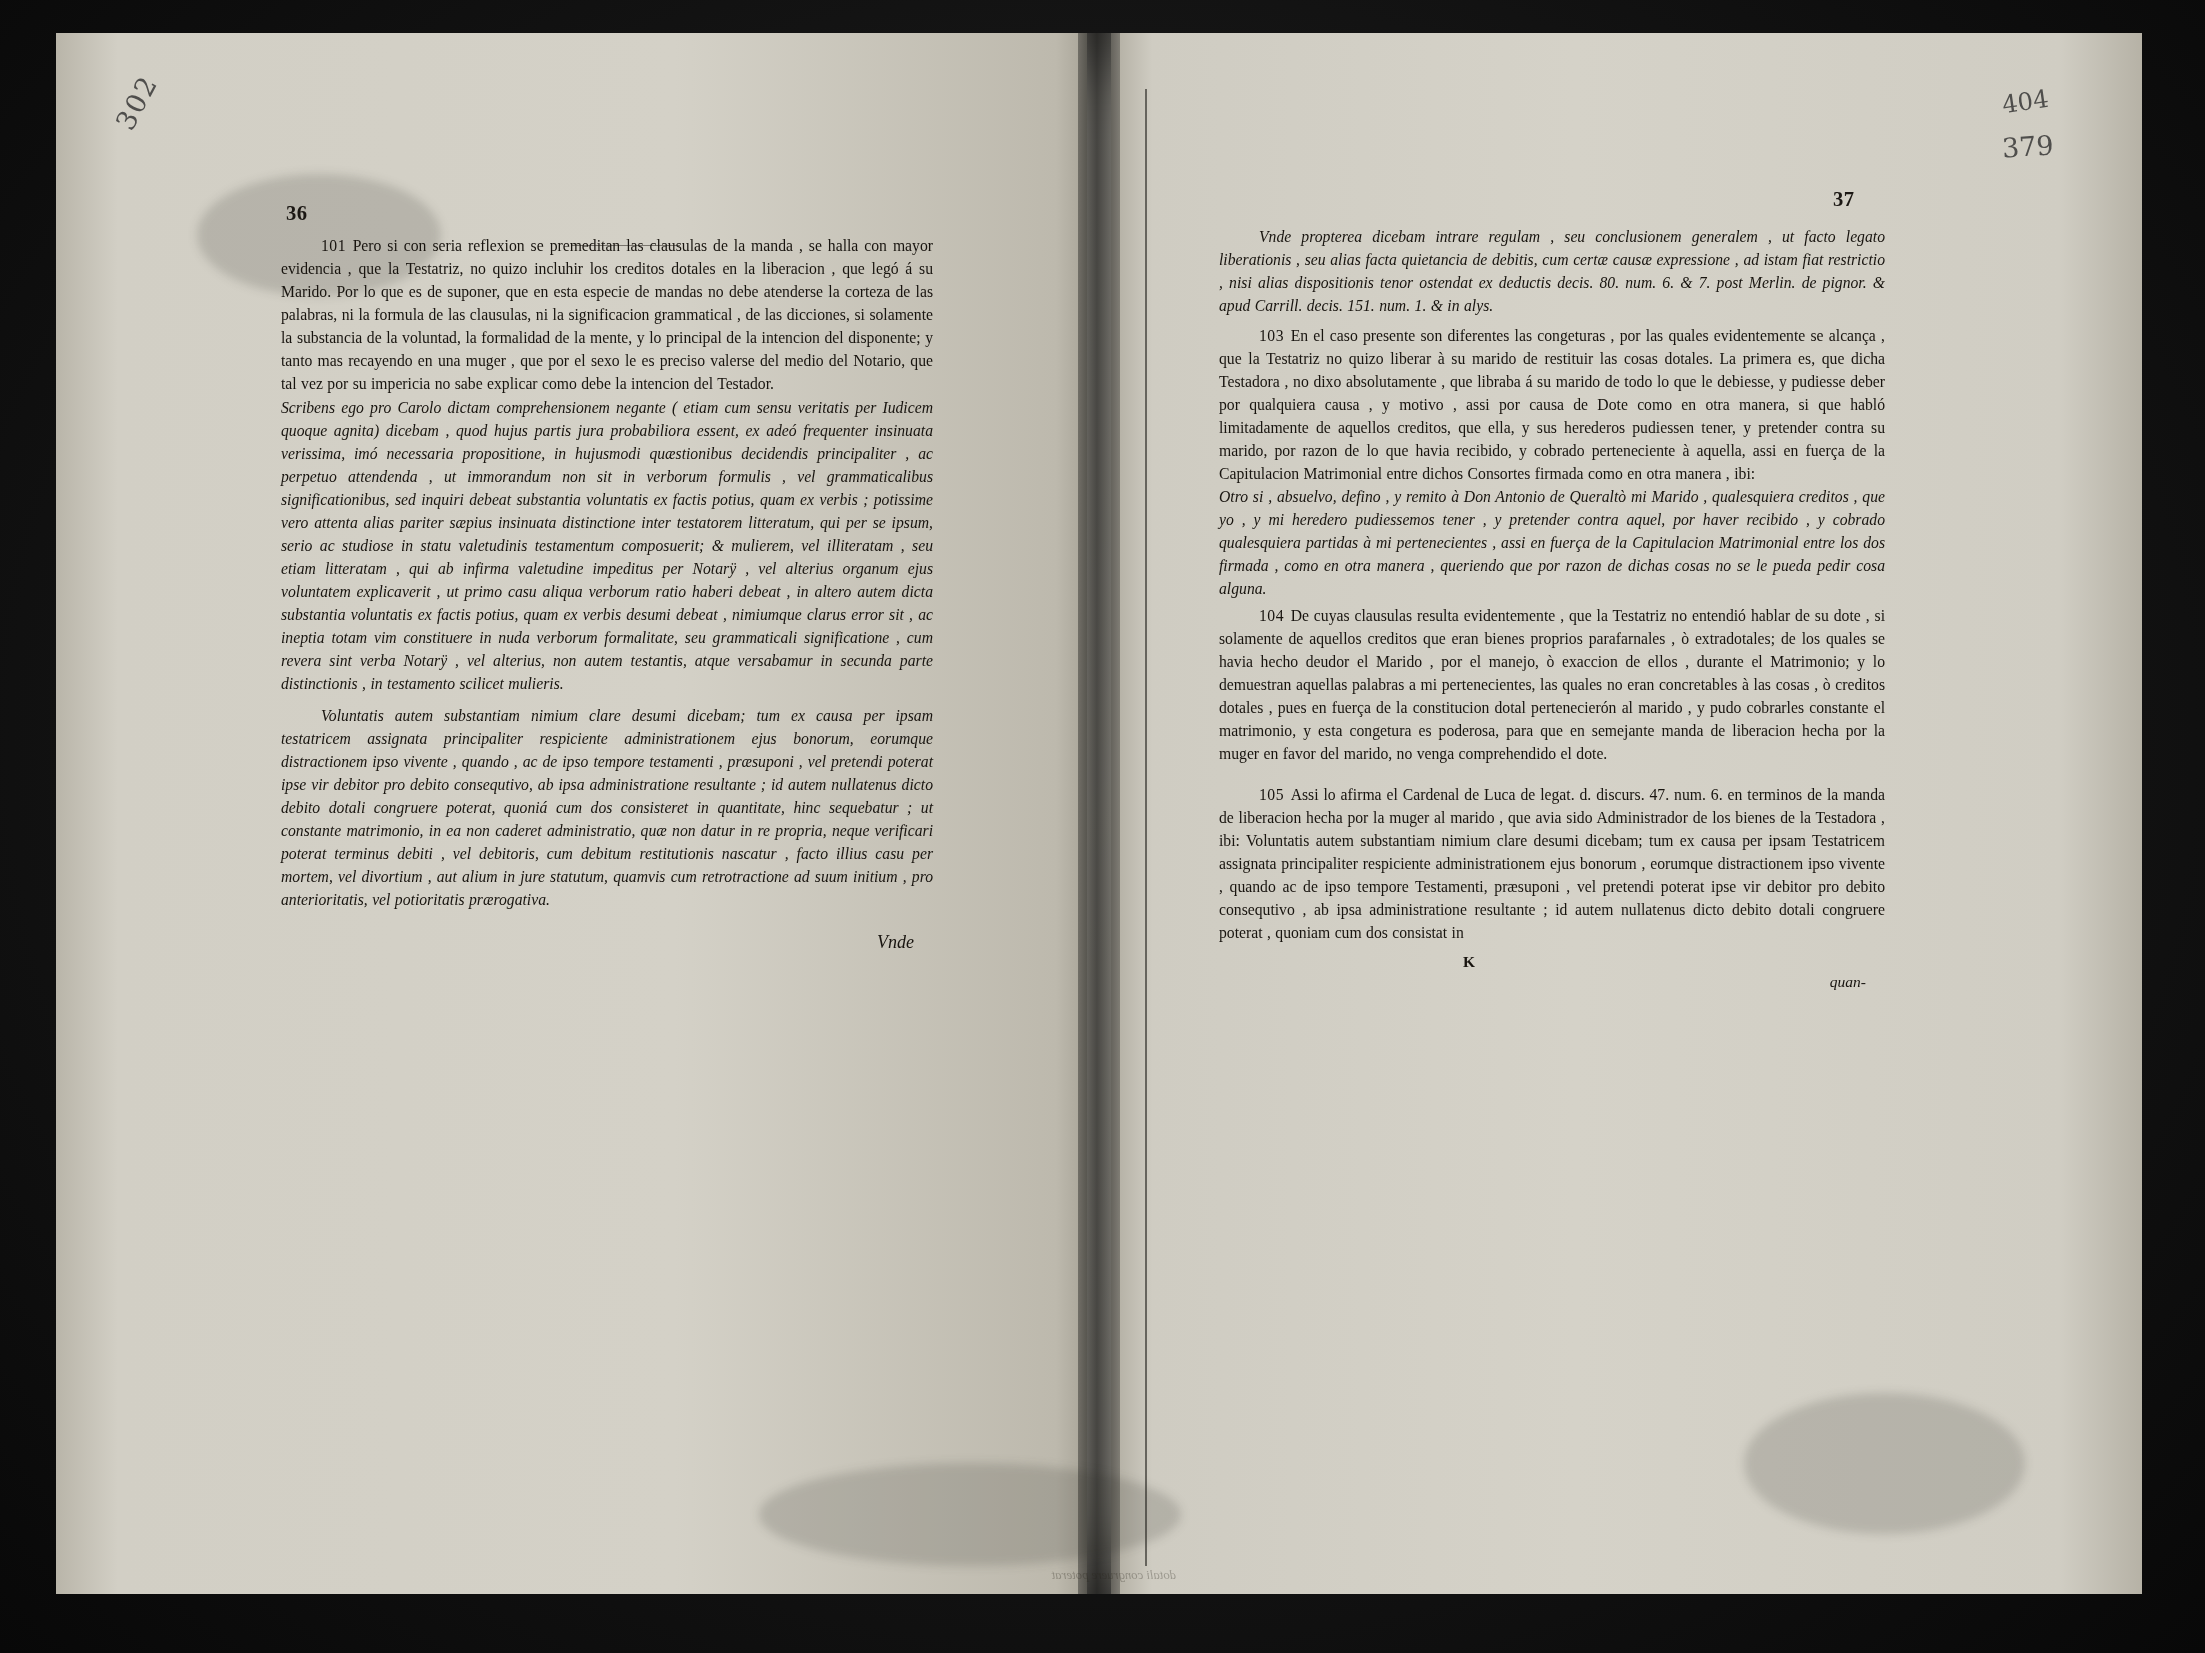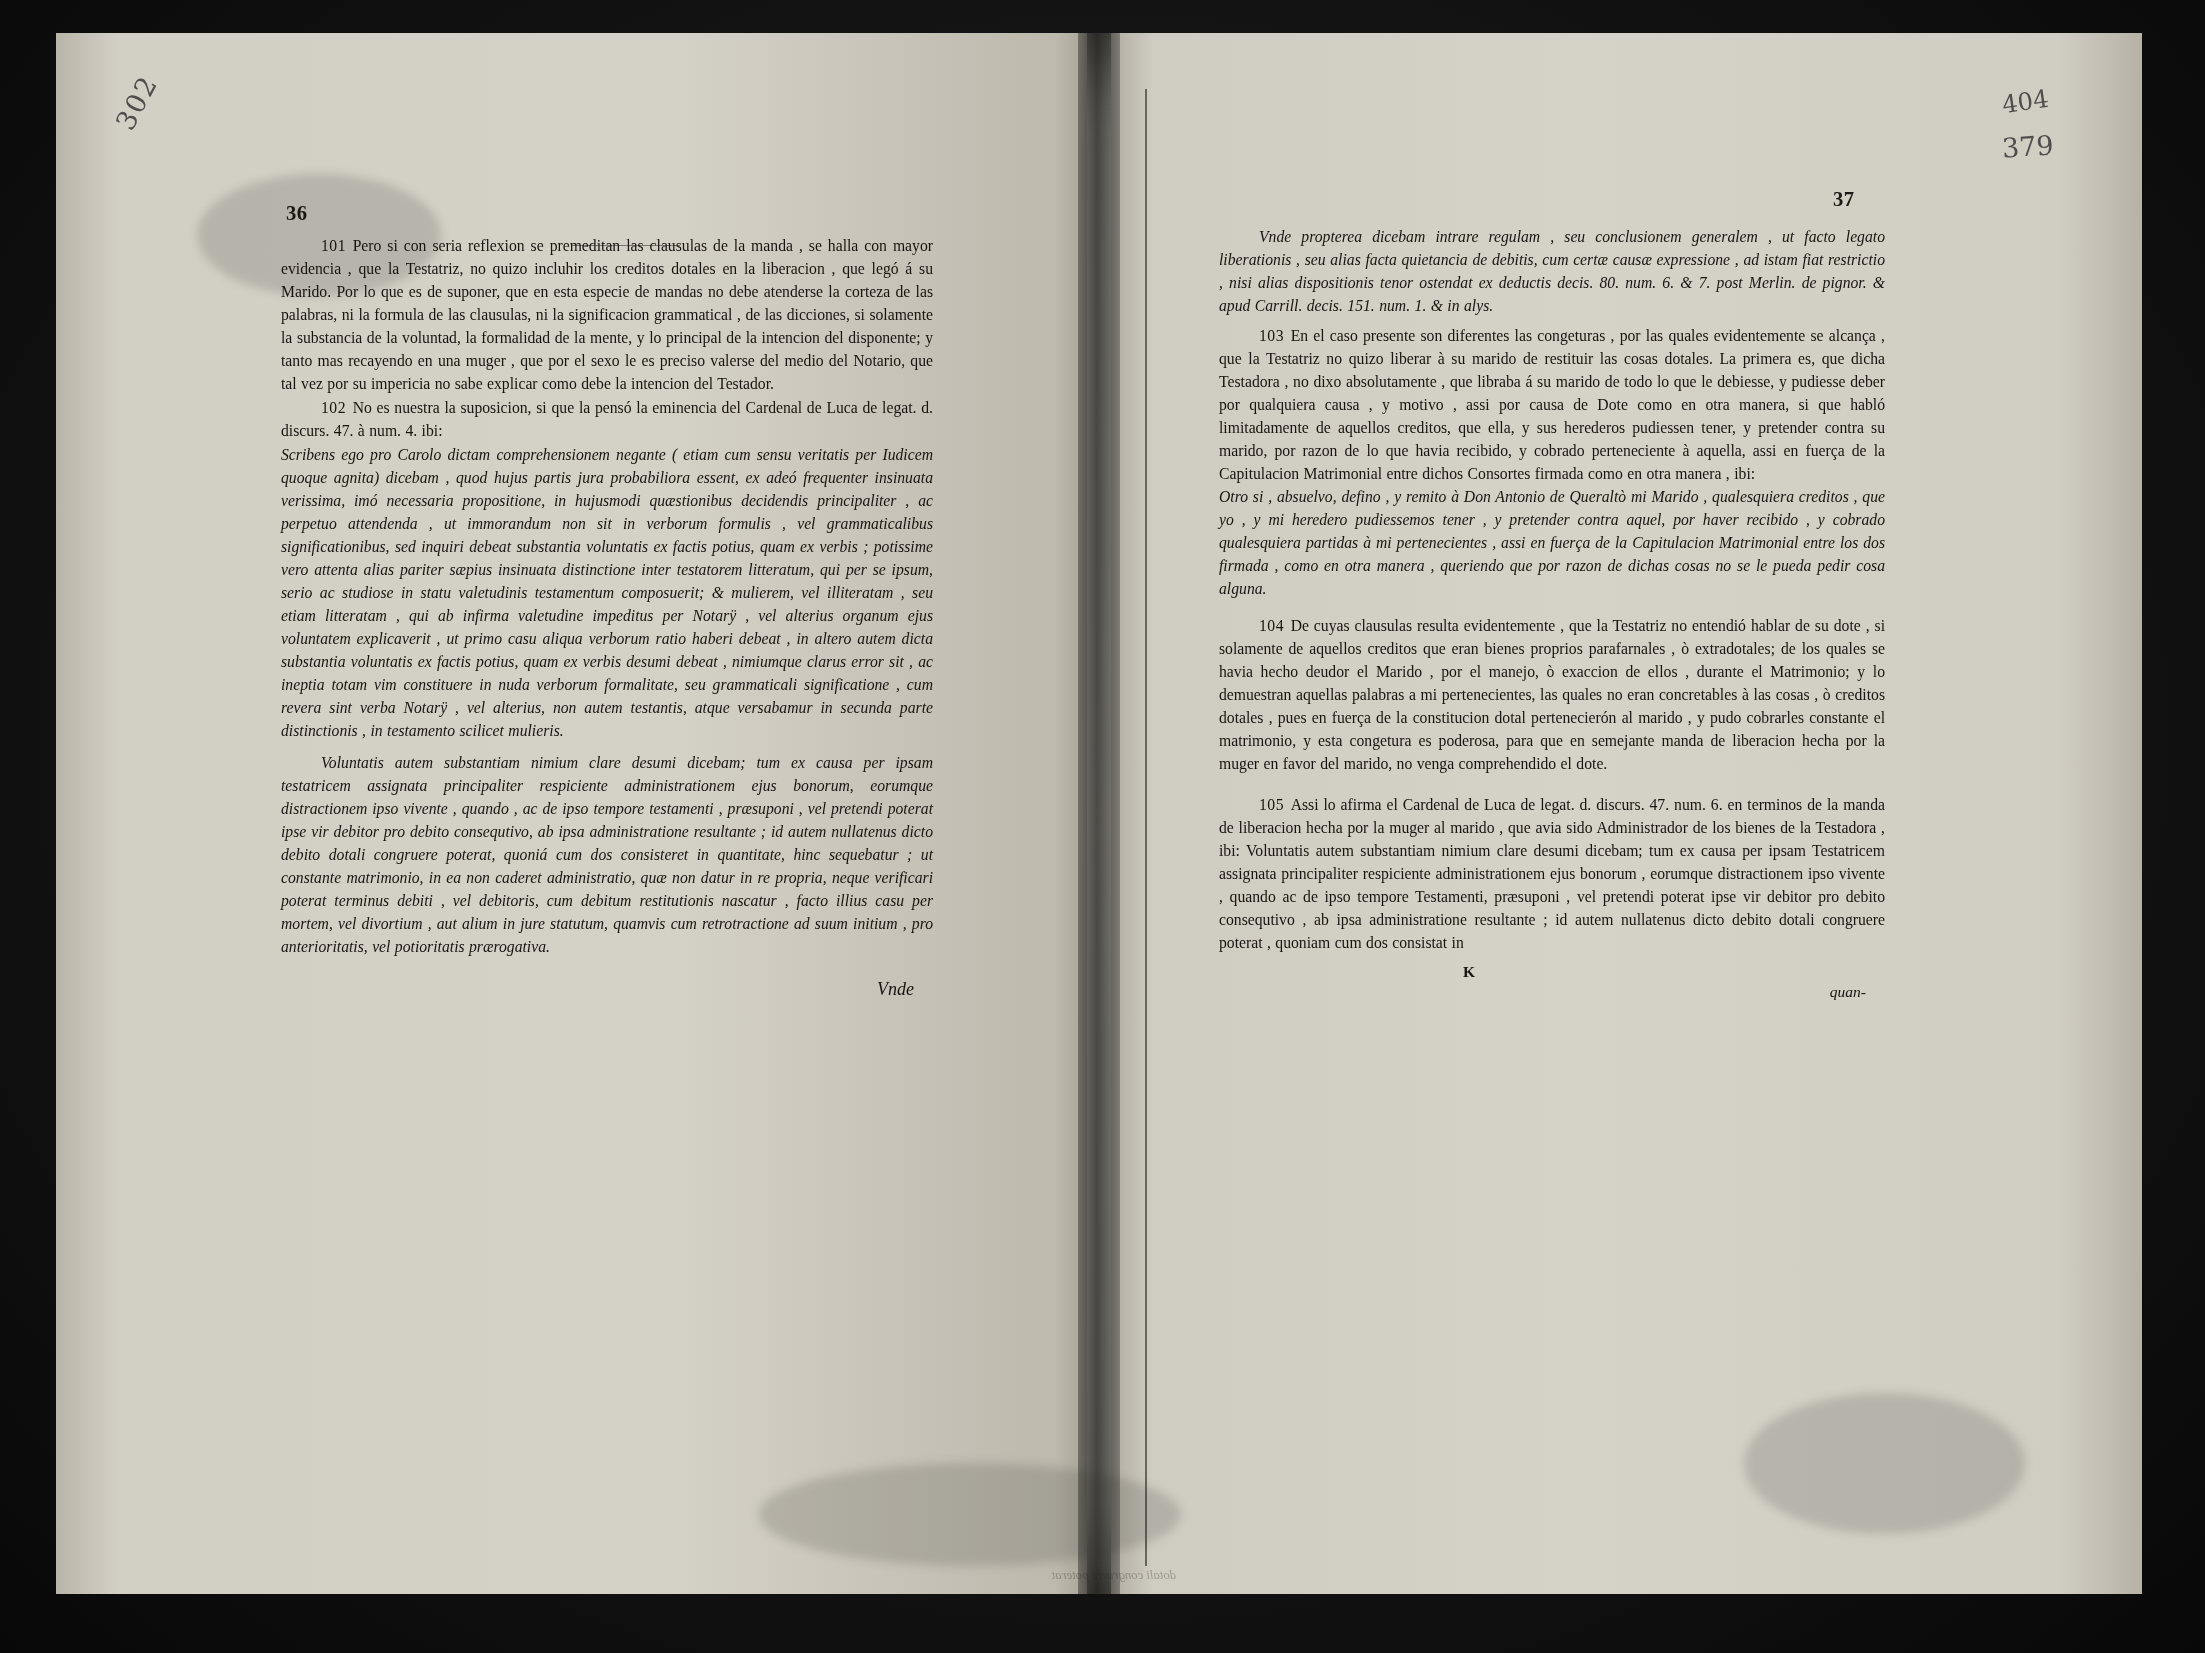--- a/index.html
+++ b/index.html
@@ -225,44 +225,41 @@
 
 <div class="folio folio-left">36</div>
 <div class="folio folio-right">37</div>
 
 <div class="col col-left">
 
   <p class="para indent">
     <span class="num">101</span><span>Pero si con seria reflexion se premeditan las clausulas de la manda , se halla con mayor evidencia , que la Testatriz, no quizo incluhir los creditos dotales en la liberacion , que legó á su Marido. Por lo que es de suponer, que en esta especie de mandas no debe atenderse la corteza de las palabras, ni la formula de las clausulas, ni la significacion grammatical , de las dicciones, si solamente la substancia de la voluntad, la formalidad de la mente, y lo principal de la intencion del disponente; y tanto mas recayendo en una muger , que por el sexo le es preciso valerse del medio del Notario, que tal vez por su impericia no sabe explicar como debe la intencion del Testador.</span>
   </p>
 
-  <p class="para indent">
-    <span class="num">102</span><span>No es nuestra la suposicion, si que la pensó la eminencia del Cardenal de Luca de legat. d. discurs. 47. à num. 4. ibi:</span>
-  </p>
 
   <p class="para latin">Scribens ego pro Carolo dictam comprehensionem negante ( etiam cum sensu veritatis per Iudicem quoque agnita) dicebam , quod hujus partis jura probabiliora essent, ex adeó frequenter insinuata verissima, imó necessaria propositione, in hujusmodi quæstionibus decidendis principaliter , ac perpetuo attendenda , ut immorandum non sit in verborum formulis , vel grammaticalibus significationibus, sed inquiri debeat substantia voluntatis ex factis potius, quam ex verbis ; potissime vero attenta alias pariter sæpius insinuata distinctione inter testatorem litteratum, qui per se ipsum, serio ac studiose in statu valetudinis testamentum composuerit; &amp; mulierem, vel illiteratam , seu etiam litteratam , qui ab infirma valetudine impeditus per Notarÿ , vel alterius organum ejus voluntatem explicaverit , ut primo casu aliqua verborum ratio haberi debeat , in altero autem dicta substantia voluntatis ex factis potius, quam ex verbis desumi debeat , nimiumque clarus error sit , ac ineptia totam vim constituere in nuda verborum formalitate, seu grammaticali significatione , cum revera sint verba Notarÿ , vel alterius, non autem testantis, atque versabamur in secunda parte distinctionis , in testamento scilicet mulieris.</p>
 
   <p class="para latin indent" style="margin-top:9.4px;">Voluntatis autem substantiam nimium clare desumi dicebam; tum ex causa per ipsam testatricem assignata principaliter respiciente administrationem ejus bonorum, eorumque distractionem ipso vivente , quando , ac de ipso tempore testamenti , præsuponi , vel pretendi poterat ipse vir debitor pro debito consequtivo, ab ipsa administratione resultante ; id autem nullatenus dicto debito dotali congruere poterat, quoniá cum dos consisteret in quantitate, hinc sequebatur ; ut constante matrimonio, in ea non caderet administratio, quæ non datur in re propria, neque verificari poterat terminus debiti , vel debitoris, cum debitum restitutionis nascatur , facto illius casu per mortem, vel divortium , aut alium in jure statutum, quamvis cum retrotractione ad suum initium , pro anterioritatis, vel potioritatis prærogativa.</p>
 
   <div class="ghost-text">dotali congruere poterat</div>
 
   <p class="catchword">Vnde</p>
 </div>
 
 <div class="col col-right">
 
   <p class="para latin indent">Vnde propterea dicebam intrare regulam , seu conclusionem generalem , ut facto legato liberationis , seu alias facta quietancia de debitis, cum certæ causæ expressione , ad istam fiat restrictio , nisi alias dispositionis tenor ostendat ex deductis decis. 80. num. 6. &amp; 7. post Merlin. de pignor. &amp; apud Carrill. decis. 151. num. 1. &amp; in alys.</p>
 
   <p class="para indent" style="margin-top:6.6px;">
     <span class="num">103</span><span>En el caso presente son diferentes las congeturas , por las quales evidentemente se alcança , que la Testatriz no quizo liberar à su marido de restituir las cosas dotales. La primera es, que dicha Testadora , no dixo absolutamente , que libraba á su marido de todo lo que le debiesse, y pudiesse deber por qualquiera causa , y motivo , assi por causa de Dote como en otra manera, si que habló limitadamente de aquellos creditos, que ella, y sus herederos pudiessen tener, y pretender contra su marido, por razon de lo que havia recibido, y cobrado perteneciente à aquella, assi en fuerça de la Capitulacion Matrimonial entre dichos Consortes firmada como en otra manera , ibi:</span>
   </p>
 
   <p class="para latin">Otro si , absuelvo, defino , y remito à Don Antonio de Queraltò mi Marido , qualesquiera creditos , que yo , y mi heredero pudiessemos tener , y pretender contra aquel, por haver recibido , y cobrado qualesquiera partidas à mi pertenecientes , assi en fuerça de la Capitulacion Matrimonial entre los dos firmada , como en otra manera , queriendo que por razon de dichas cosas no se le pueda pedir cosa alguna.</p>
 
-  <p class="para indent" style="margin-top:14px;">
+  <p class="para indent" style="margin-top:4px;">
     <span class="num">104</span><span>De cuyas clausulas resulta evidentemente , que la Testatriz no entendió hablar de su dote , si solamente de aquellos creditos que eran bienes proprios parafarnales , ò extradotales; de los quales se havia hecho deudor el Marido , por el manejo, ò exaccion de ellos , durante el Matrimonio; y lo demuestran aquellas palabras a mi pertenecientes, las quales no eran concretables à las cosas , ò creditos dotales , pues en fuerça de la constitucion dotal pertenecierón al marido , y pudo cobrarles constante el matrimonio, y esta congetura es poderosa, para que en semejante manda de liberacion hecha por la muger en favor del marido, no venga comprehendido el dote.</span>
   </p>
 
   <p class="para indent" style="margin-top:18px;">
     <span class="num">105</span><span>Assi lo afirma el Cardenal de Luca de legat. d. discurs. 47. num. 6. en terminos de la manda de liberacion hecha por la muger al marido , que avia sido Administrador de los bienes de la Testadora , ibi: Voluntatis autem substantiam nimium clare desumi dicebam; tum ex causa per ipsam Testatricem assignata principaliter respiciente administrationem ejus bonorum , eorumque distractionem ipso vivente , quando ac de ipso tempore Testamenti, præsuponi , vel pretendi poterat ipse vir debitor pro debito consequtivo , ab ipsa administratione resultante ; id autem nullatenus dicto debito dotali congruere poterat , quoniam cum dos consistat in</span>
   </p>
 
   <div class="sig-line">
     <span class="sig">K</span>
     <span class="cw">quan-</span>

